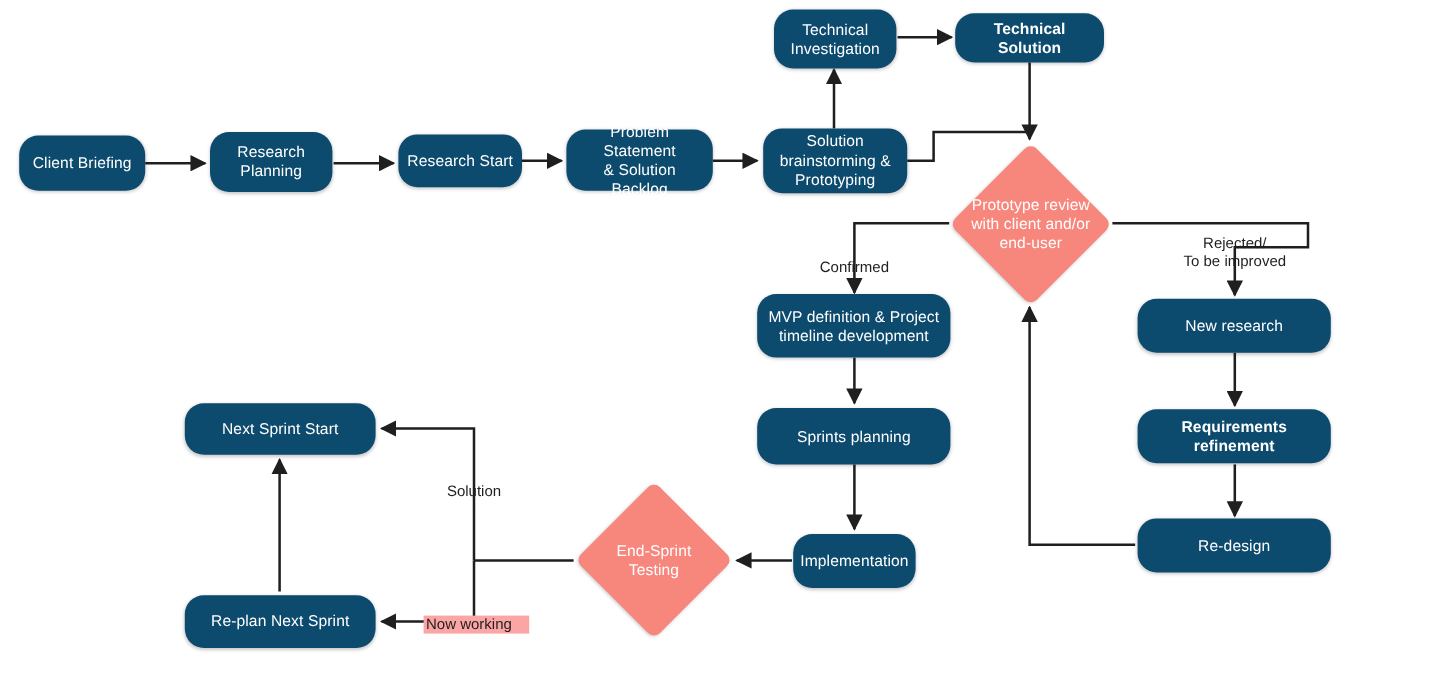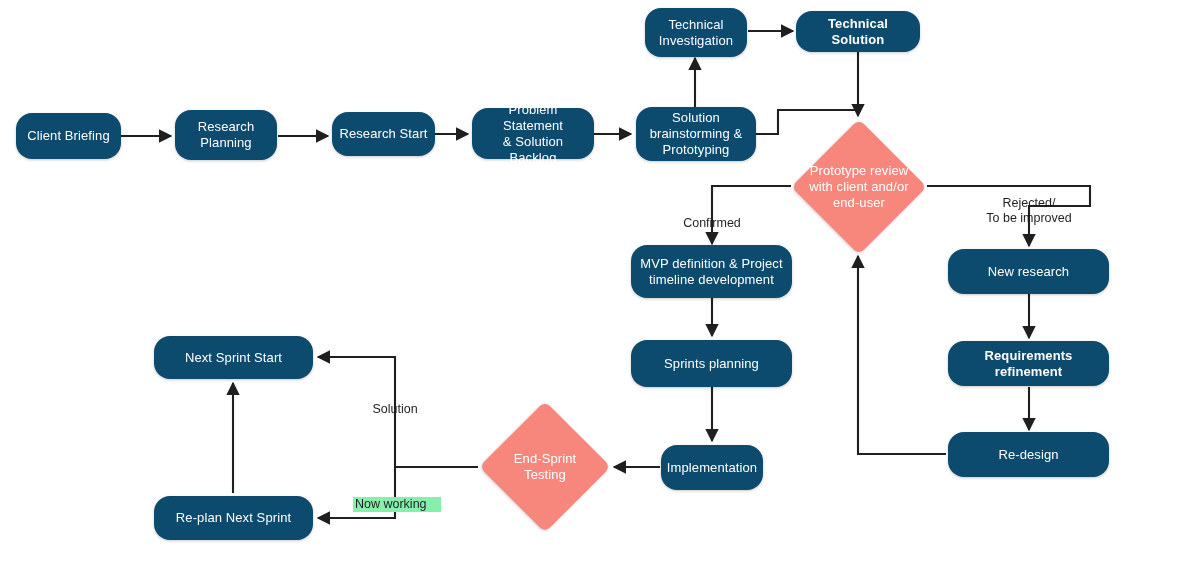--- a/index.html
+++ b/index.html
@@ -206,17 +206,17 @@
   </div>
 
   <div class="edge-label" style="left:959px; top:196px; width:140px;">
     <span>Rejected/<br>To be improved</span>
   </div>
 
   <div class="edge-label" style="left:355px; top:402px; width:80px;">
     <span>Solution</span>
   </div>
 
-  <div class="edge-label" style="left:353px; top:497px; width:84px; text-align:left; background:#86efac; padding:0 2px;">
+  <div class="edge-label" style="left:353px; top:513px; width:84px; text-align:left; background:#fca5a5; padding:0 2px;">
     <span>Now working</span>
   </div>
 
 </div>
 
 </body></html>

